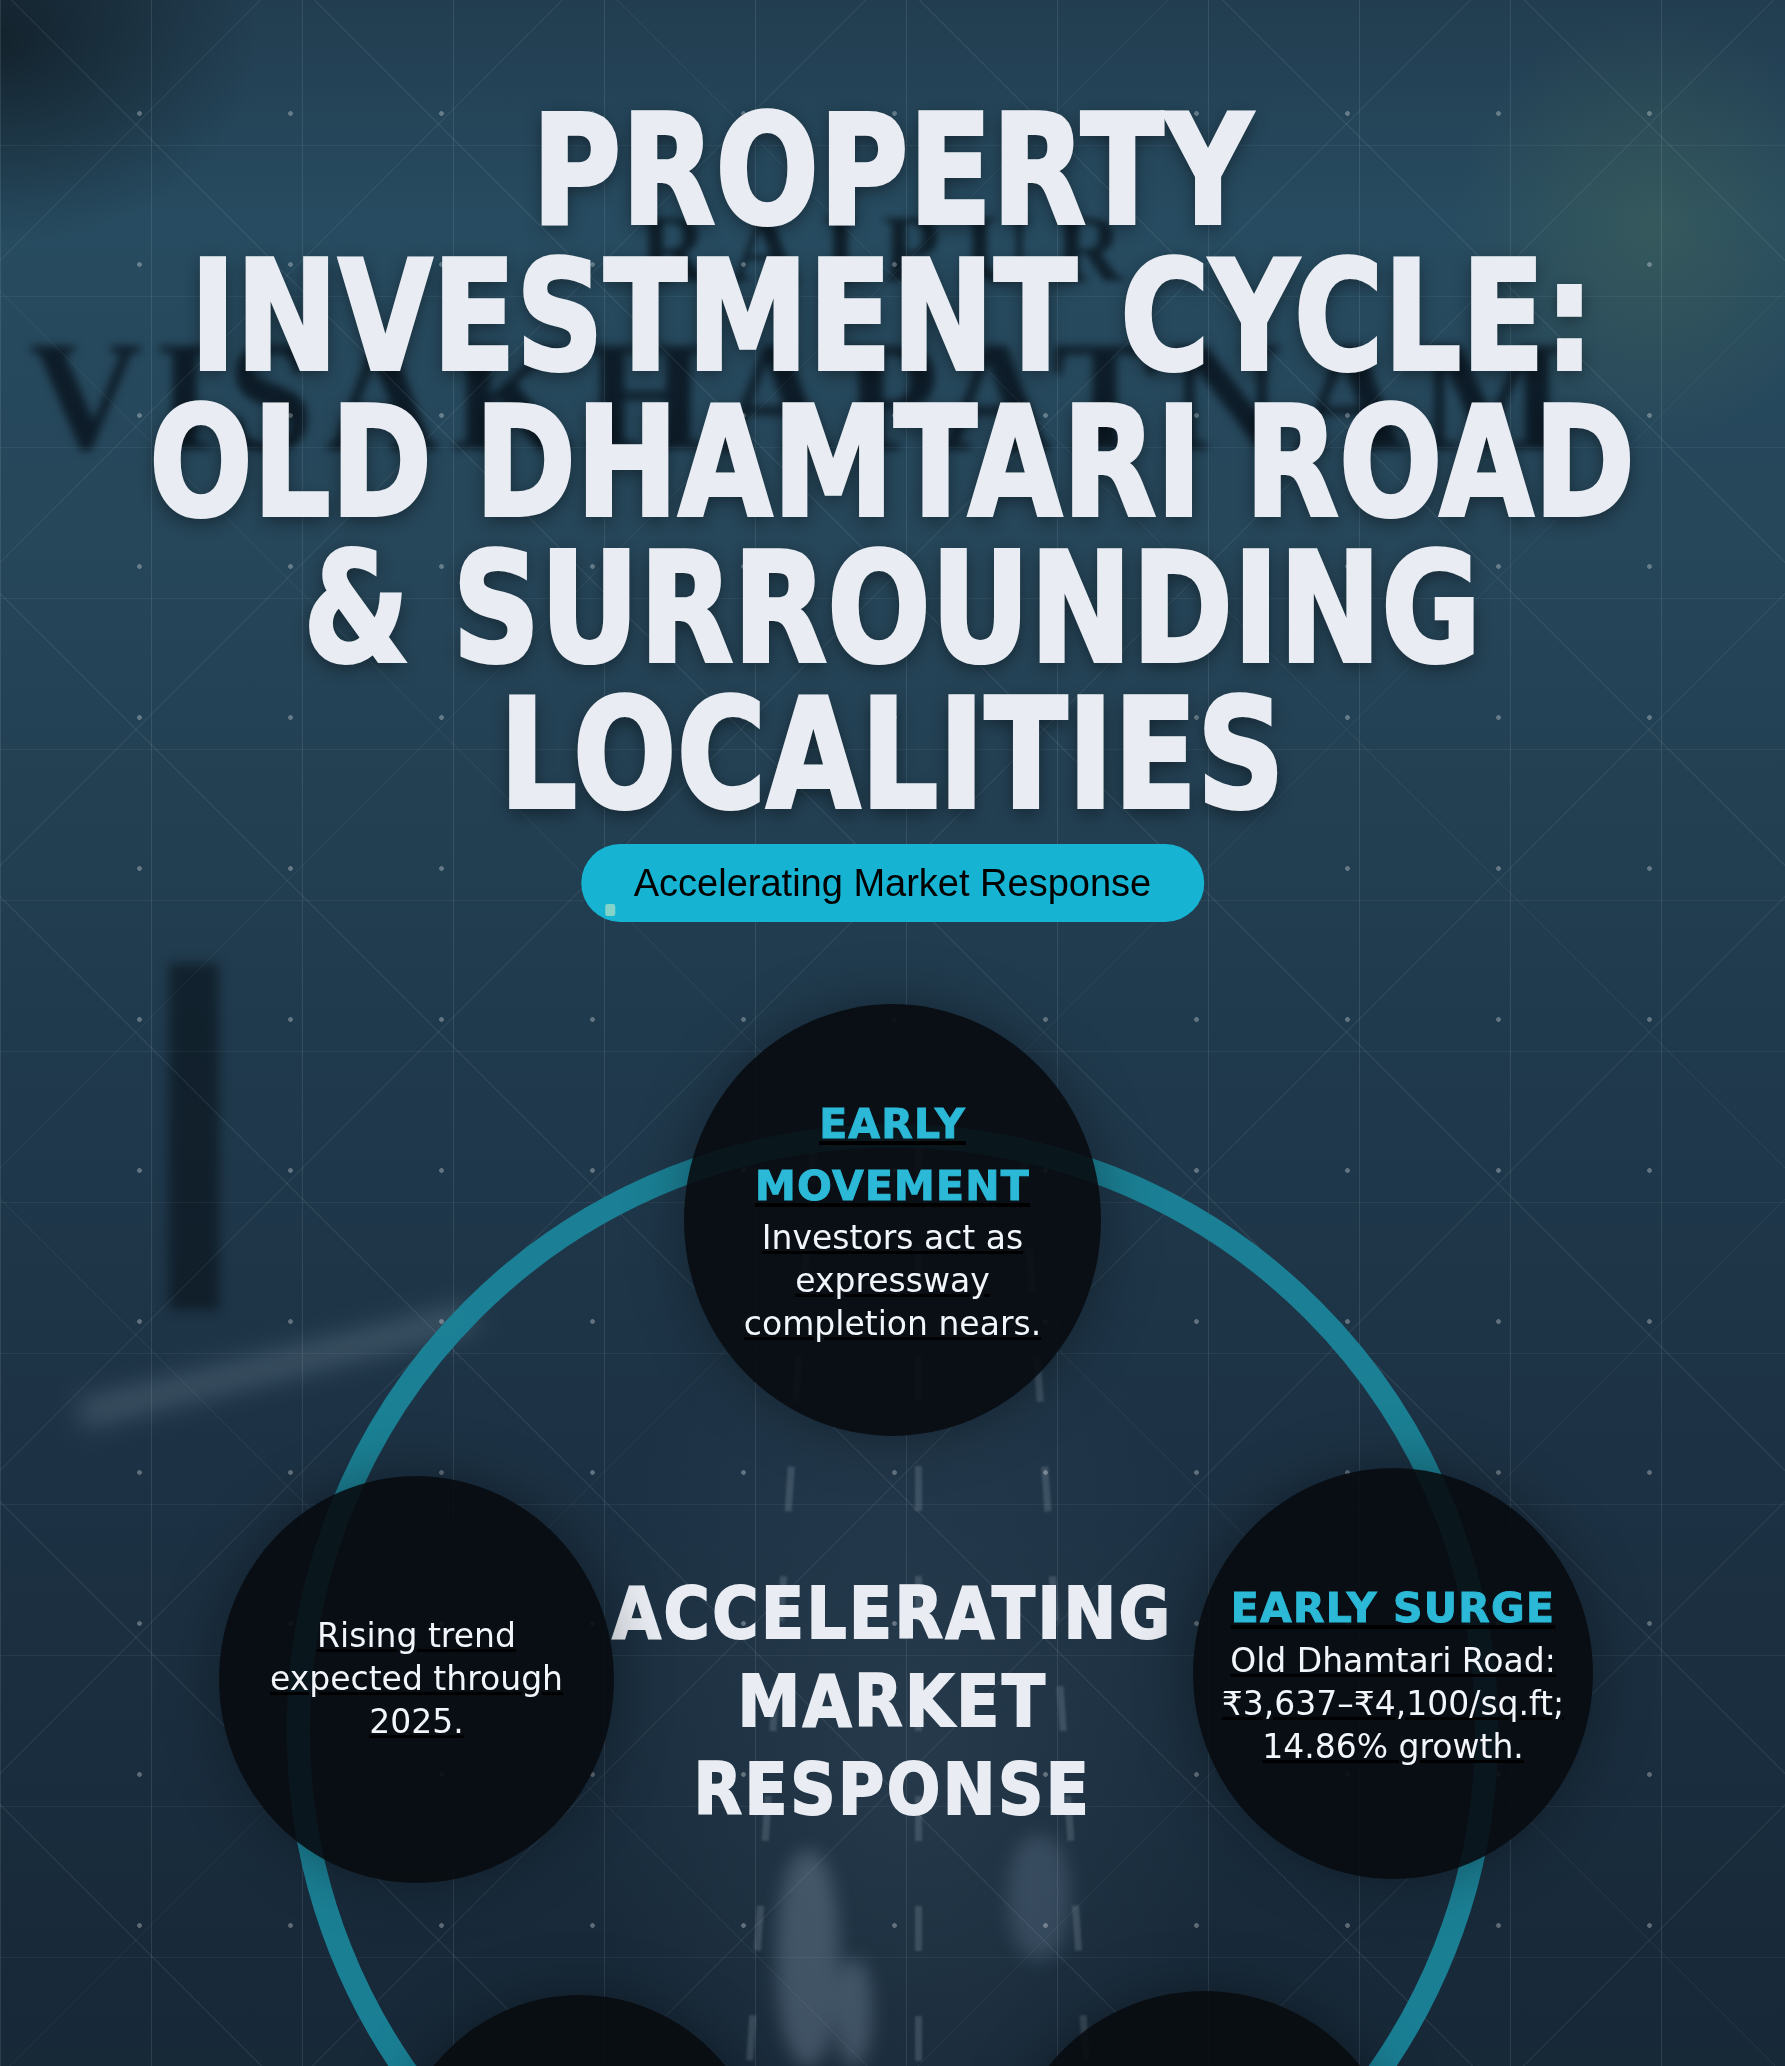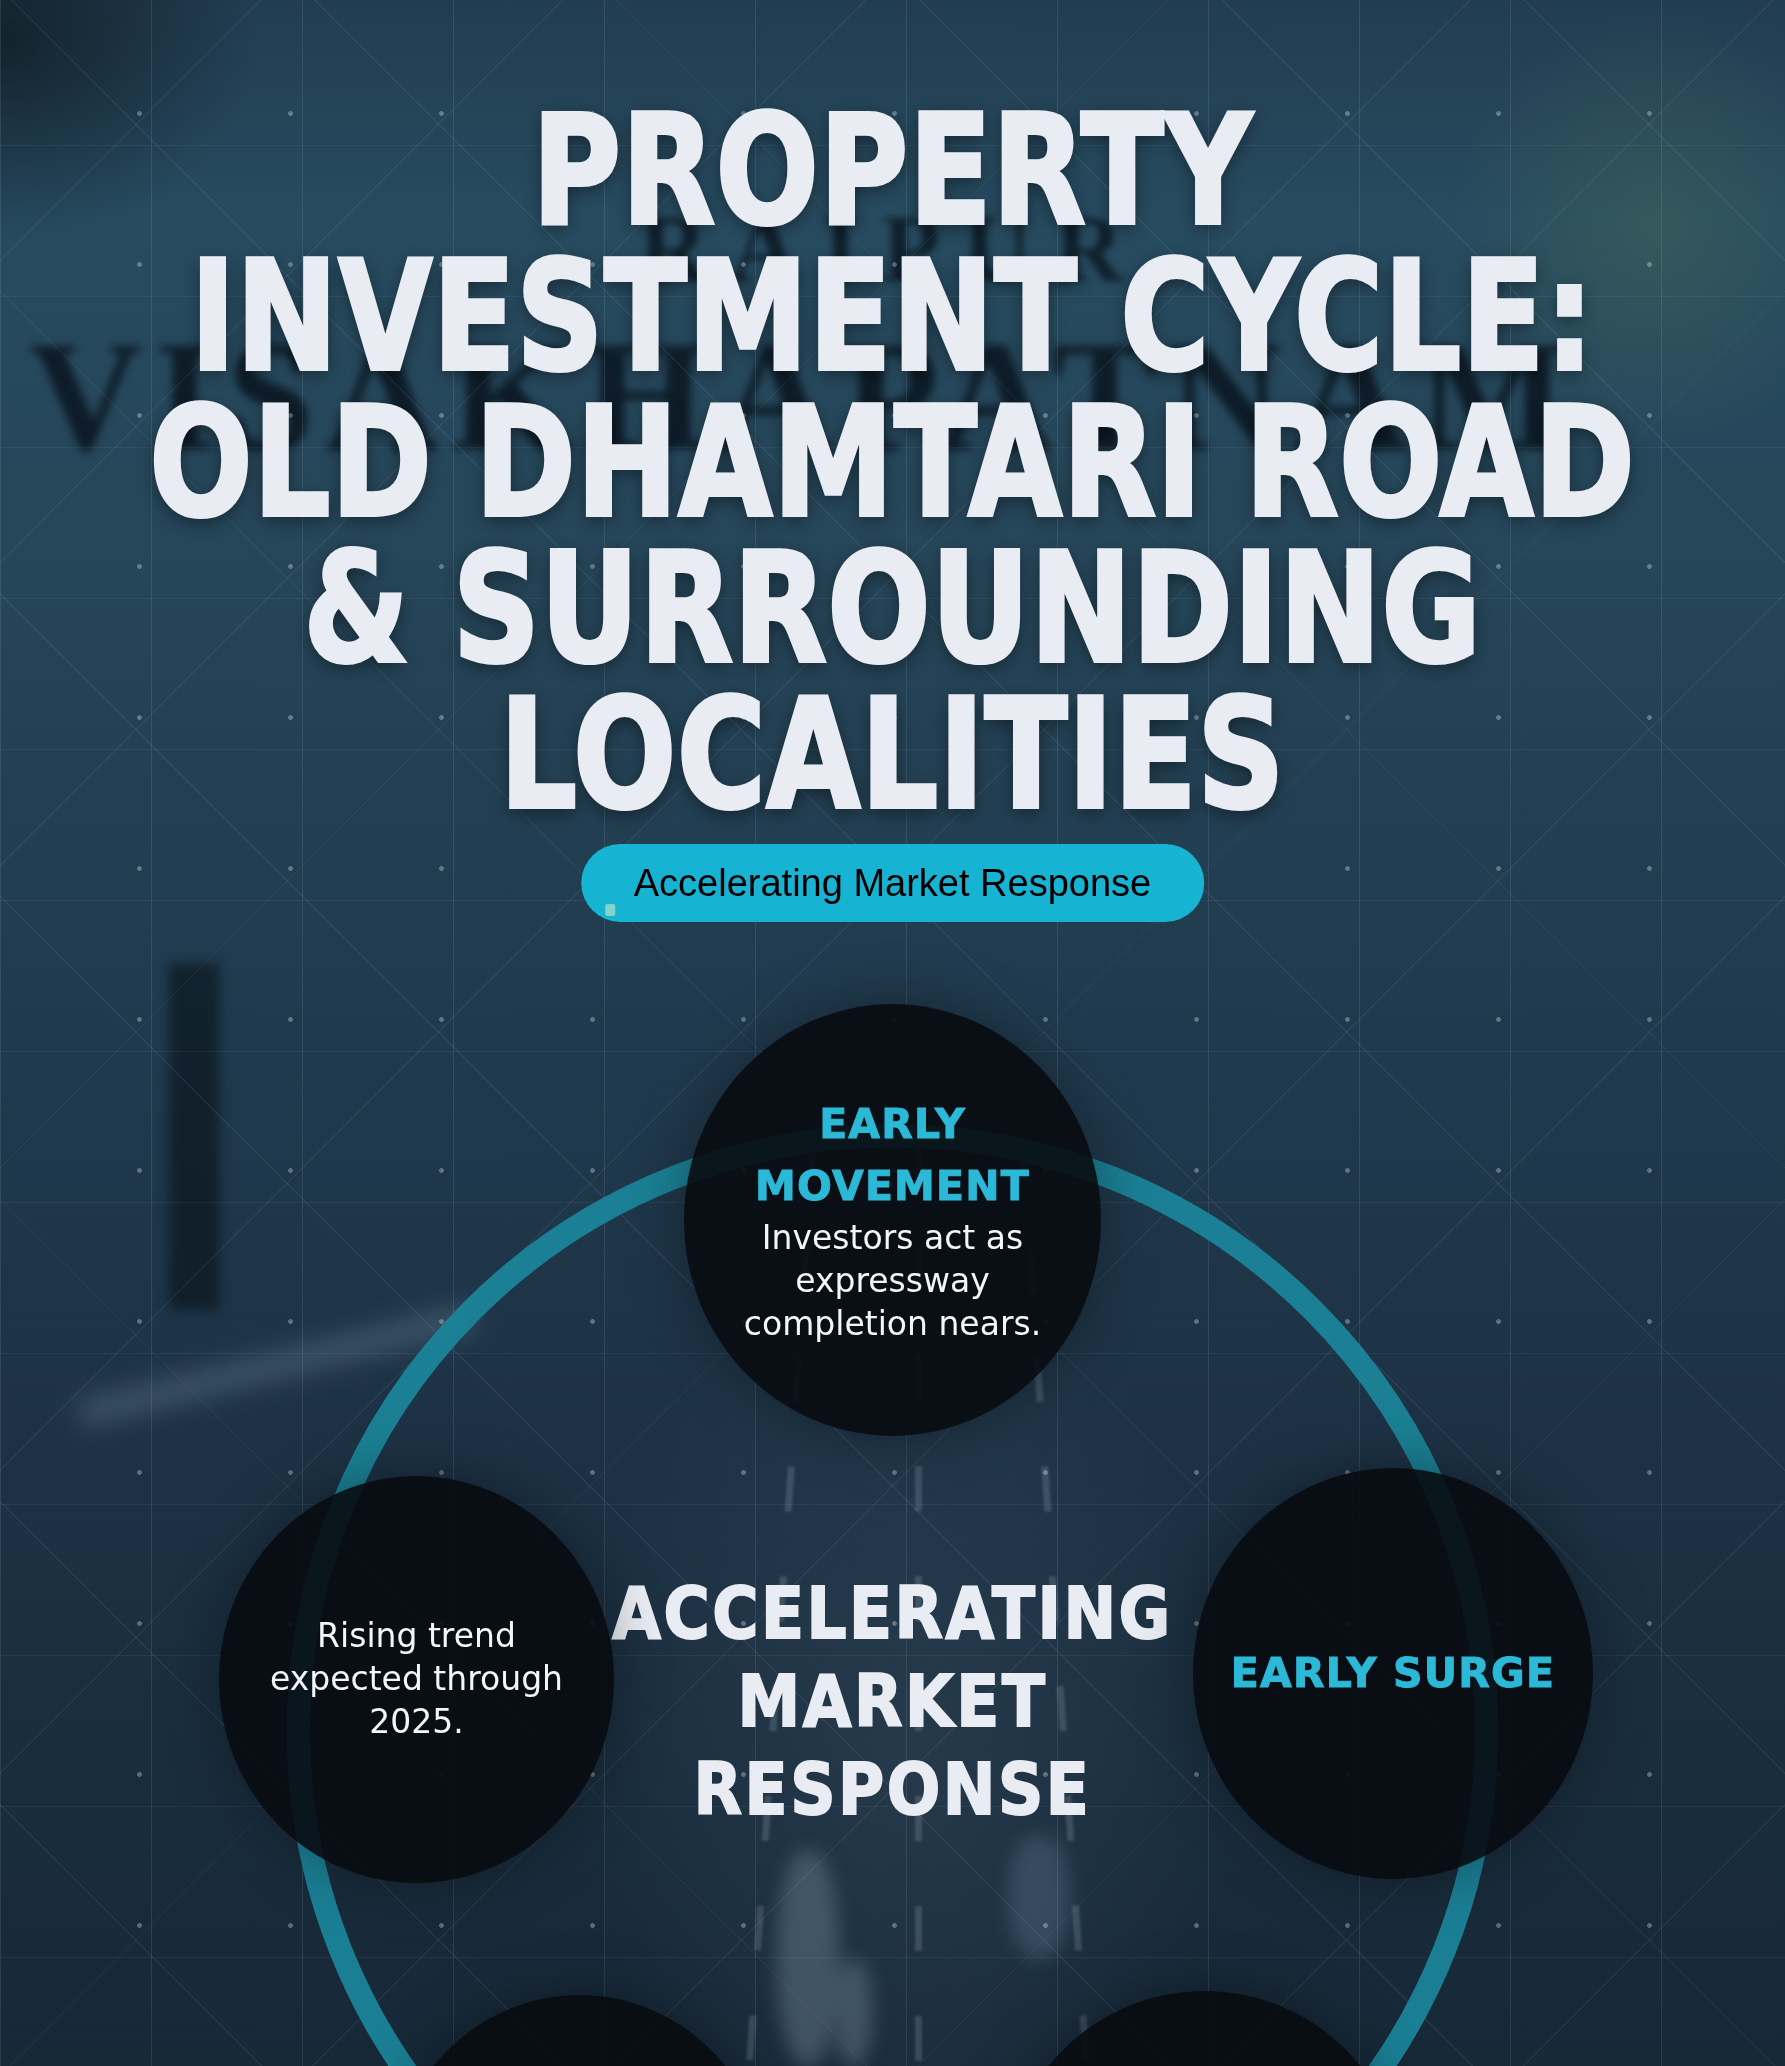--- a/index.html
+++ b/index.html
@@ -66,21 +66,21 @@
     display:flex; align-items:center; justify-content:center;
     font-family:"Liberation Sans", sans-serif; font-size:38px; font-weight:500; color:#000000; }
   .badge-artifact { position:absolute; left:24px; bottom:5.8px; width:10.7px; height:12.4px;
     background:#96d8c8; border-radius:2.1px; opacity:.85; }
 
   
   .ring-svg { position:absolute; left:0; top:0; }
 
   .node { position:absolute; border-radius:50%; background:rgba(8,11,16,0.9);
     display:flex; flex-direction:column; align-items:center; justify-content:center;
-    text-align:center; padding:29px 16.5px; box-shadow:0 0 58px rgba(0,0,0,0.35); }
+    text-align:center; padding:29px 16.5px; box-shadow:0 0 58px rgba(0,0,0,0.35);text-decoration:underline; }
   .node h3 { font-weight:800; font-size:41px; line-height:1.5; letter-spacing:1.2px;
     color:#2bb9d7; -webkit-text-stroke:1px #2bb9d7; width:112%; }
   .node p { font-family:"DejaVu Sans", sans-serif; font-weight:400; font-size:33px; line-height:1.3;
     color:#f2f5f9; width:100%; }
 
   .node-early   { left:684px; top:1004px; width:417px; height:432px; }
   .node-market  { left:219px;  top:1476px; width:395px;  height:407px; }
   .node-price   { left:1193px; top:1468px; width:400px;  height:411px; }
   .node-narrow  { left:390px;  top:1995px; width:379px;  height:392px; }
   .node-compare { left:1005px; top:1991px; width:399px;  height:399px; }
@@ -141,20 +141,21 @@
 
   <div class="node node-early">
     <h3>EARLY MOVEMENT</h3>
     <p>Investors act as expressway completion nears.</p>
   </div>
   <div class="node node-market">
     <p>Rising trend expected through 2025.</p>
   </div>
   <div class="node node-price">
     <h3>EARLY SURGE</h3>
+    <p>Old Dhamtari Road: ₹3,637–₹4,100/sq.ft; 14.86% growth.</p>
   </div>
   <div class="node node-narrow">
     <h3>NARROWING WINDOW</h3>
 
   </div>
   <div class="node node-compare">
     <h3>COMPARATIVE PERFORMANCE</h3>
 
   </div>
 

